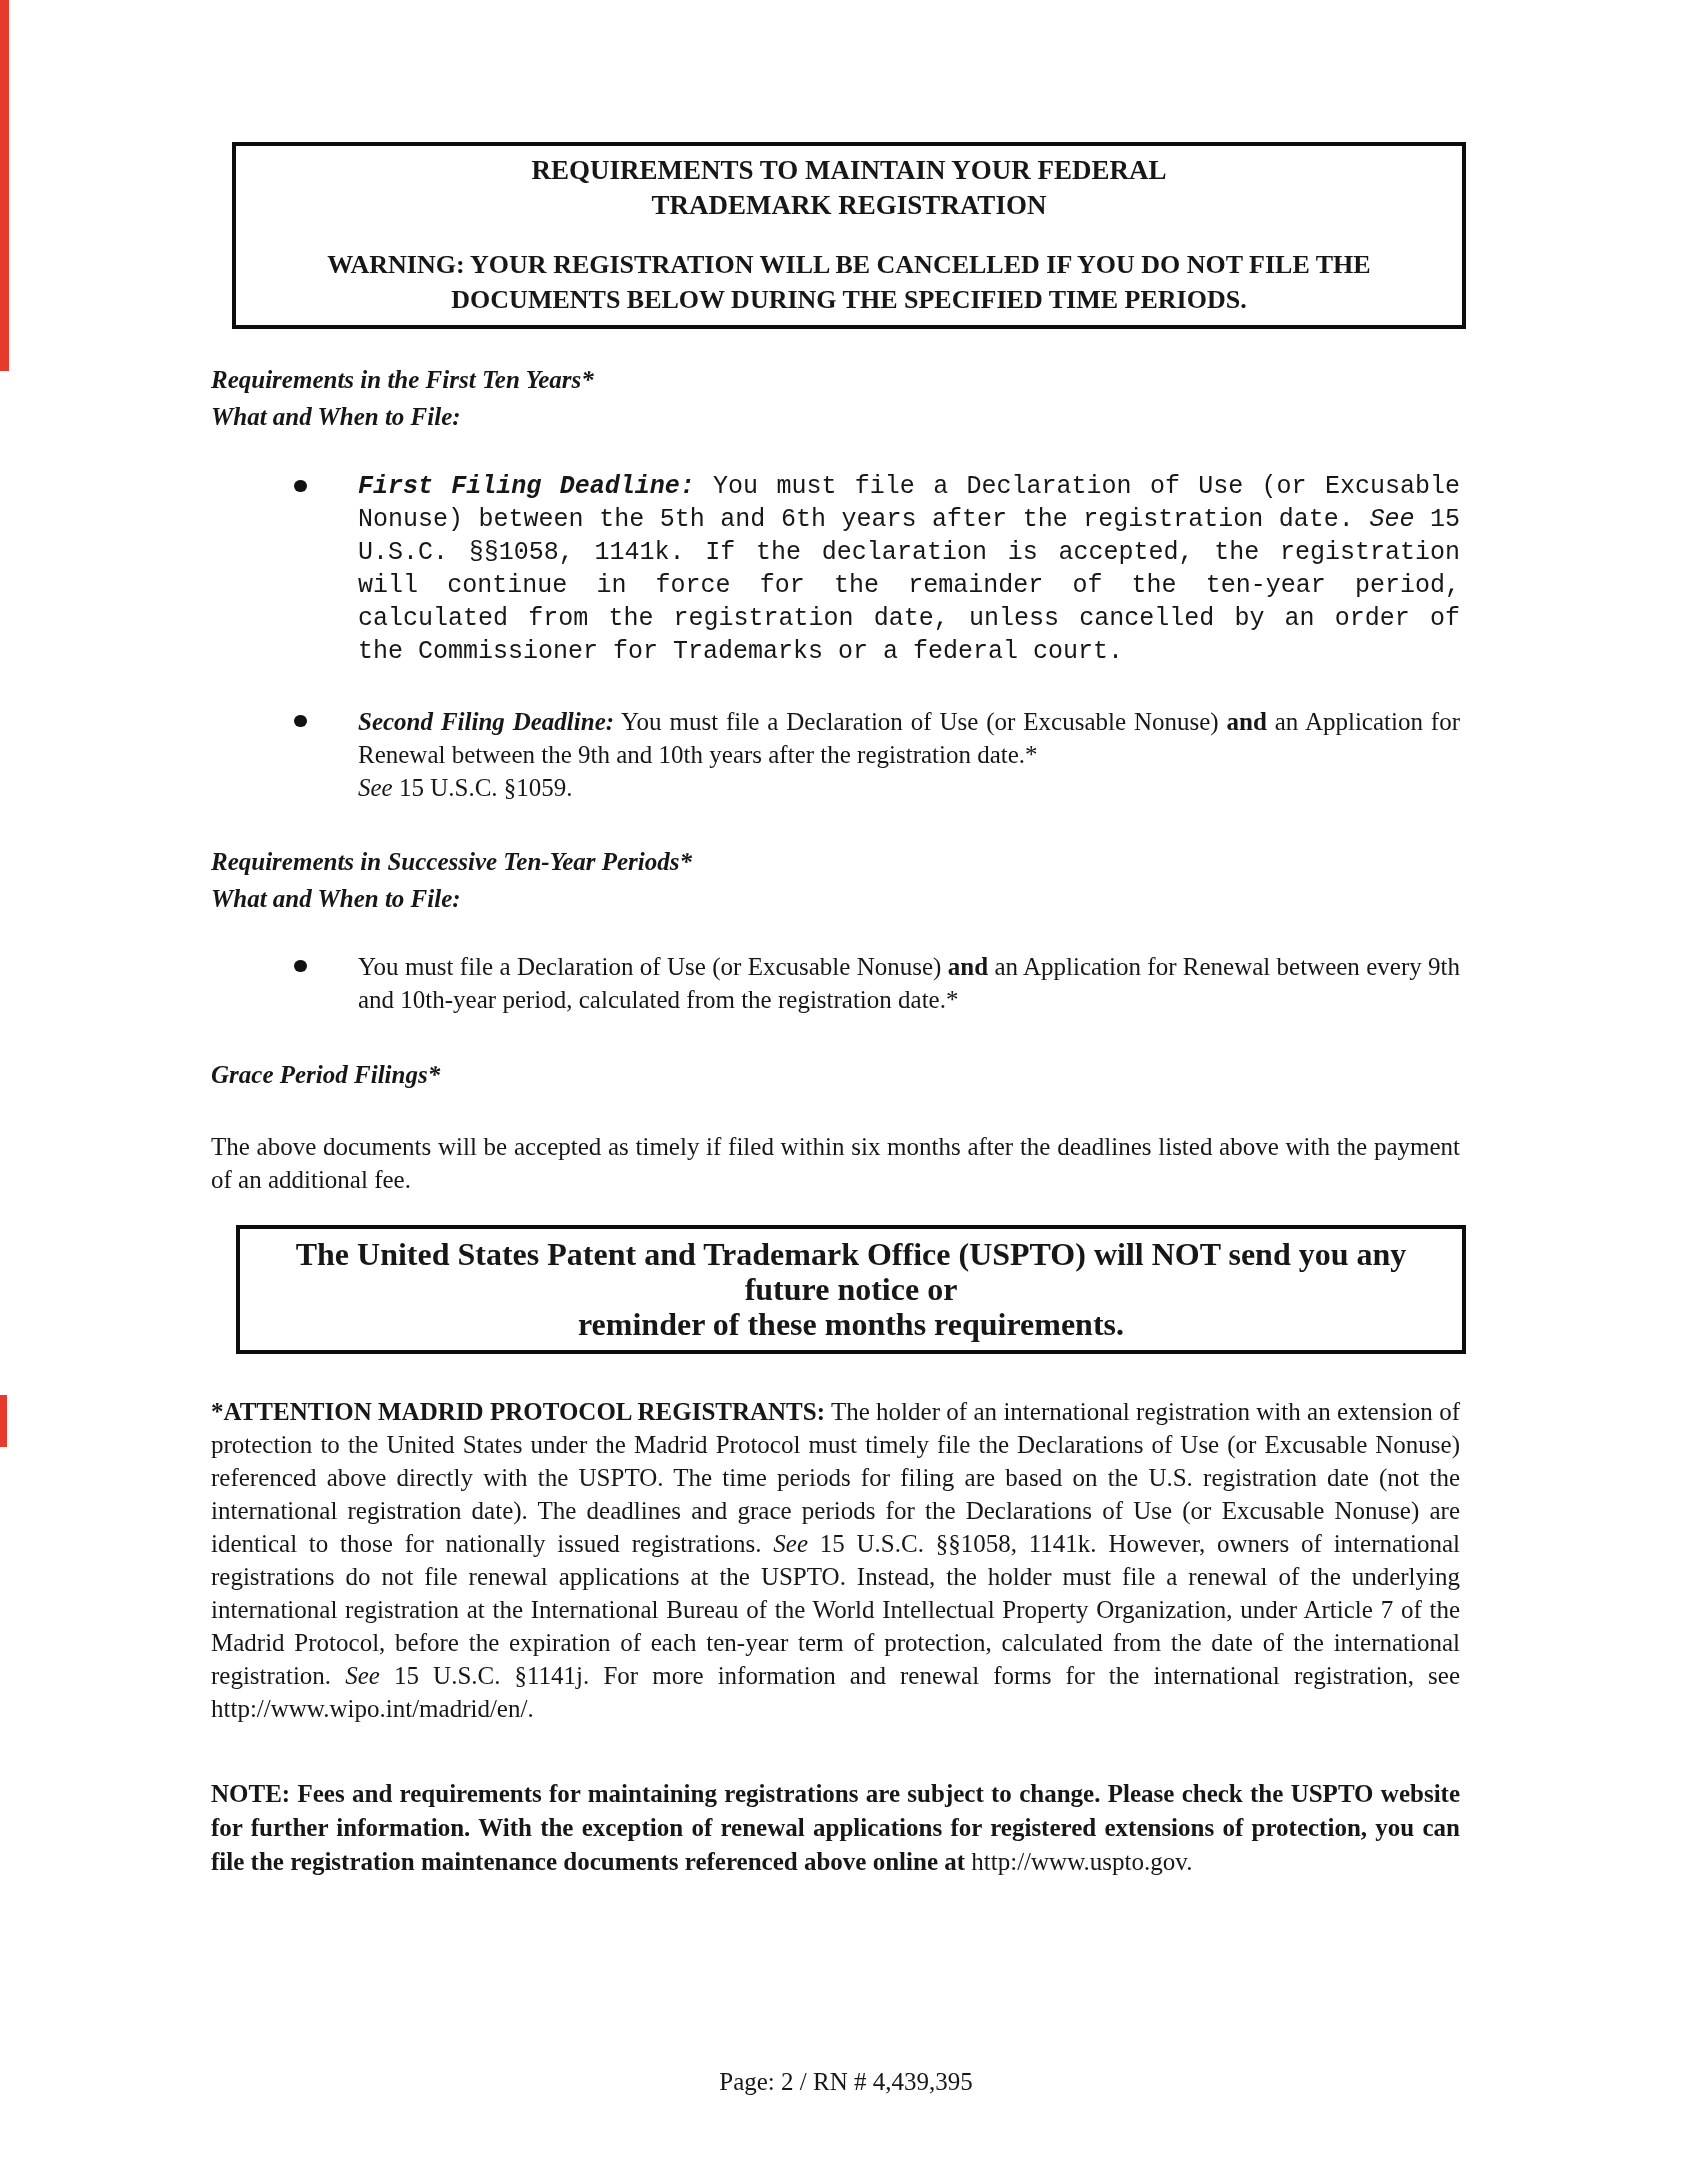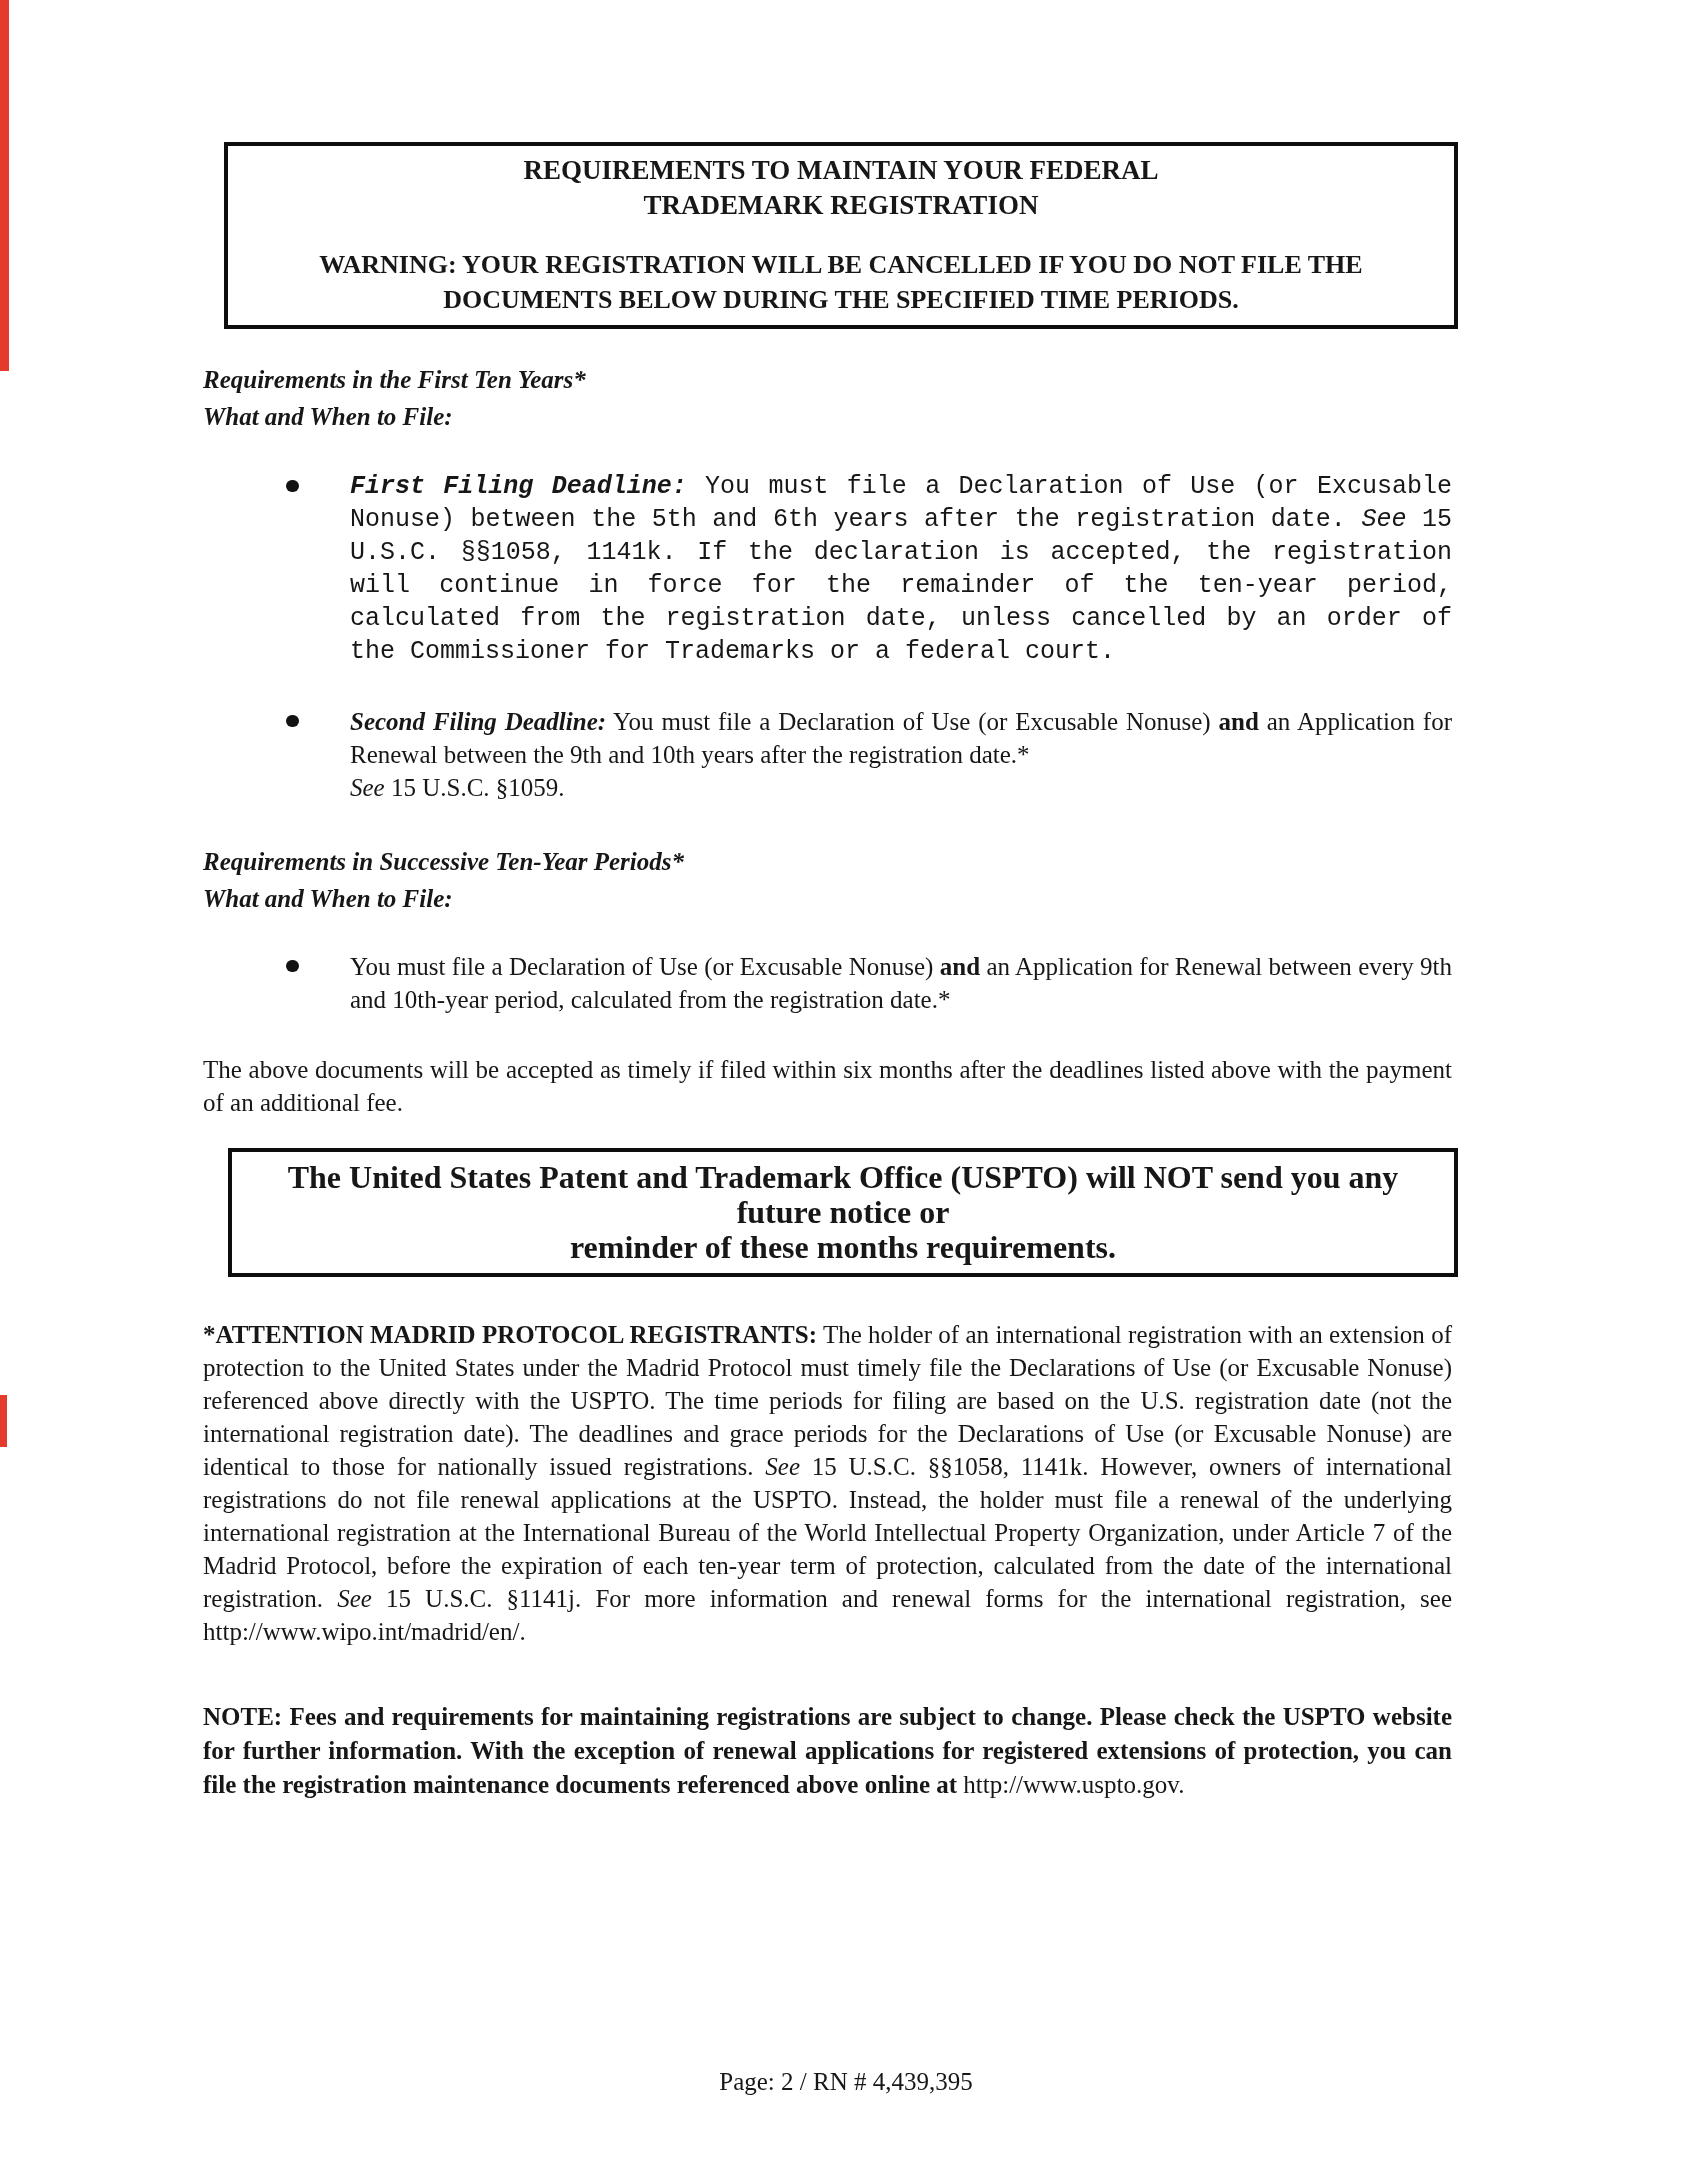--- a/index.html
+++ b/index.html
@@ -10,21 +10,21 @@
     background:#ffffff;
     font-family:"Liberation Serif","DejaVu Serif",serif;
     color:#171717;
     overflow:hidden;
   }
   .red-stripe{position:absolute;left:0;background:#e43b2c;}
   .red-stripe-top{top:0;width:9.4px;height:371px;}
   .red-stripe-mid{top:1395px;width:7.3px;height:52px;}
   .content{
     position:absolute;
-    left:203px;
+    left:211px;
     top:0;
     width:1249px;
   }
   .box{
     border:4.7px solid #0d0d0d;
     box-sizing:border-box;
     text-align:center;
     font-weight:bold;
   }
   .box1{
@@ -115,20 +115,21 @@
     <div class="heading-group hg2">
       <div class="heading">Requirements in Successive Ten-Year Periods*</div>
       <div class="heading">What and When to File:</div>
     </div>
 
     <div class="bullet b3 body-text">
       <span class="dot"></span>
       <div><span>You must file a Declaration of Use (or Excusable Nonuse) </span><span class="b">and</span><span> an Application for Renewal between every 9th and 10th-year period, calculated from the registration date.*</span></div>
     </div>
 
+    <div class="heading h3">Grace Period Filings*</div>
 
     <div class="body-text para1">The above documents will be accepted as timely if filed within six months after the deadlines listed above with the payment of an additional fee.</div>
 
     <div class="box box2">
       <div class="notice-line">The United States Patent and Trademark Office (USPTO) will NOT send you any future notice or</div>
       <div class="notice-line">reminder of these months requirements.</div>
     </div>
 
     <div class="body-text madrid"><span class="b">*ATTENTION MADRID PROTOCOL REGISTRANTS:</span><span> The holder of an international registration with an extension of protection to the United States under the Madrid Protocol must timely file the Declarations of Use (or Excusable Nonuse) referenced above directly with the USPTO. The time periods for filing are based on the U.S. registration date (not the international registration date).  The deadlines and grace periods for the Declarations of Use (or Excusable Nonuse) are identical to those for nationally issued registrations. </span><span class="it">See</span><span> 15 U.S.C. §§1058, 1141k.  However, owners of international registrations do not file renewal applications at the USPTO. Instead, the holder must file a renewal of the underlying international registration at the International Bureau of the World Intellectual Property Organization, under Article 7 of the Madrid Protocol, before the expiration of each ten-year term of protection, calculated from the date of the international registration. </span><span class="it">See</span><span> 15 U.S.C. §1141j.  For more information and renewal forms for the international registration, see </span><span class="url">http://www.wipo.int/madrid/en/.</span></div>
 

